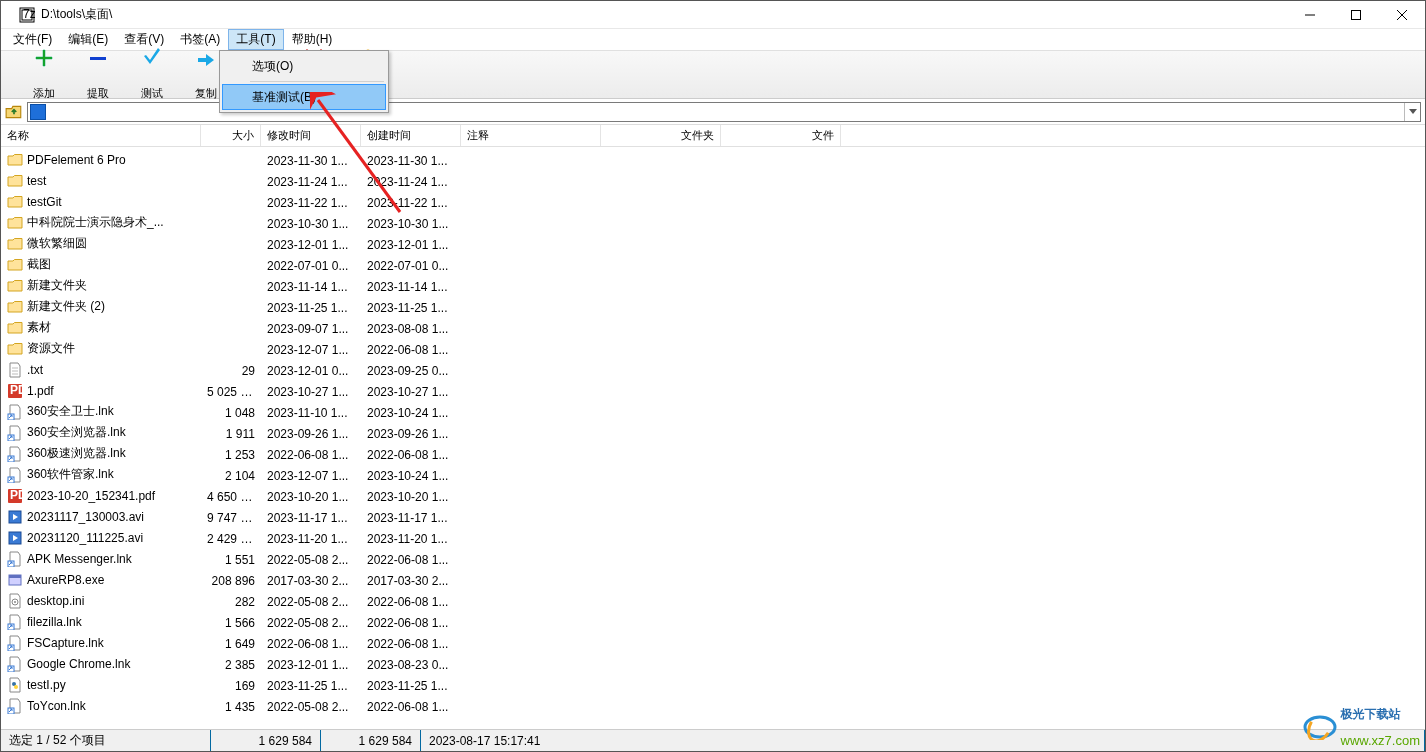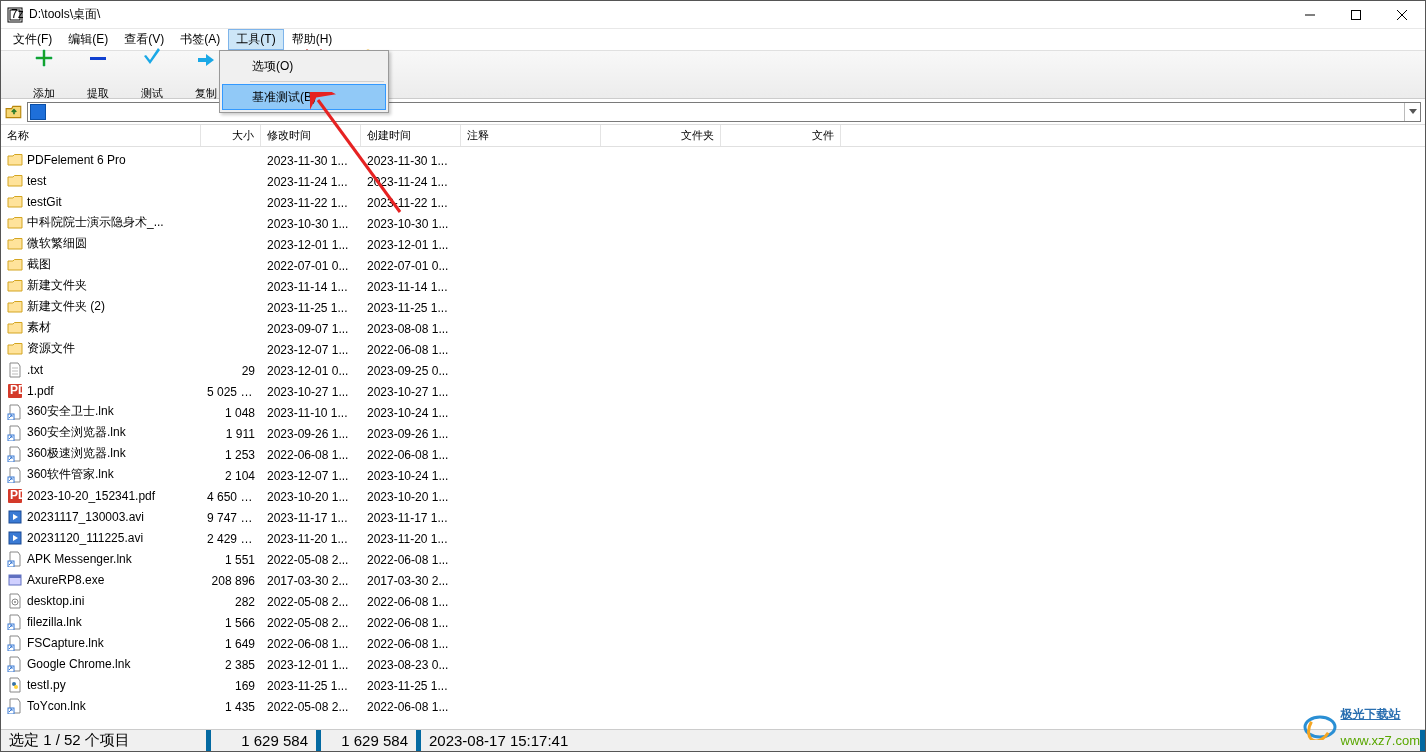--- a/index.html
+++ b/index.html
@@ -1,20 +1,20 @@
 <!DOCTYPE html>
 <html><head>
 <meta charset="utf-8">
 <style>
 * { margin: 0; padding: 0; box-sizing: border-box; font-family: "Microsoft YaHei", "SimSun", Tahoma, sans-serif; font-size: 12px; }
 html, body { width: 1426px; height: 752px; background: #fff; overflow: hidden; }
 .window { width: 100%; height: 100%; display: flex; flex-direction: column; border: 1px solid #555; }
 
 
-.titlebar { height: 28px; background: #fff; display: flex; align-items: center; padding-left: 6px; border-bottom: 1px solid #e8e8e8; }
+.titlebar { height: 28px; background: #fff; display: flex; align-items: center; padding-left: 18px; border-bottom: 1px solid #e8e8e8; }
 .titlebar-icon { width: 16px; height: 16px; margin-right: 6px; display:flex;align-items:center;justify-content:center; }
 .titlebar-text { flex: 1; font-size: 12px; color: #000; }
 .winbtns { display: flex; }
 .winbtn { width: 46px; height: 28px; display: flex; align-items: center; justify-content: center; }
 .winbtn svg { width: 10px; height: 10px; }
 
 
 .menubar { height: 22px; background: #fff; display: flex; align-items: stretch; padding-left: 4px; border-bottom: 1px solid #e0e0e0; }
 .menuitem { padding: 0 8px; display:flex; align-items:center; cursor: default; }
 .menuitem.active { background: #cde6f7; border: 1px solid #7eb4ea; padding: 0 7px; }
@@ -63,29 +63,29 @@
 .cell.crt { width: 100px; }
 .fico { width:16px; height:16px; flex-shrink:0; display:inline-flex;align-items:center;justify-content:center; }
 
 
 .filelist::-webkit-scrollbar { width: 17px; }
 .filelist::-webkit-scrollbar-track { background: #f0f0f0; }
 .filelist::-webkit-scrollbar-thumb { background: #c0c0c0; }
 
 
 .statusbar { height: 22px; background: #f0f0f0; border-top:1px solid #ccc; display:flex; align-items:center; position:relative; }
-.statcell { padding: 0 8px; font-size:15px; border-right: 5px solid #0369a1; height:100%; display:flex;align-items:center; }
+.statcell { padding: 0 8px; font-size:12px; border-right: 1px solid #0369a1; height:100%; display:flex;align-items:center; }
 .statcell.c1 { width: 210px; }
 .statcell.c2 { width: 110px; justify-content:flex-end; }
 .statcell.c3 { width: 100px; justify-content:flex-end; }
 .statcell.c4 { flex:1; }
 
 
 .wm { position: absolute; right: 6px; bottom: 4px; display:flex; align-items:center; gap:4px; font-size:12px; z-index:50; }
-.wm .t1 { color:#2a6fb0; font-weight:bold;text-decoration:underline; }
+.wm .t1 { color:#2a6fb0; font-weight:bold; }
 .wm .t2 { color:#59a700; font-size:13px;margin-top:10px; }
 </style>
 </head>
 <body>
 
 <div class="window">
 
   <div class="titlebar">
     <span class="titlebar-icon">
       <svg viewBox="0 0 16 16">

